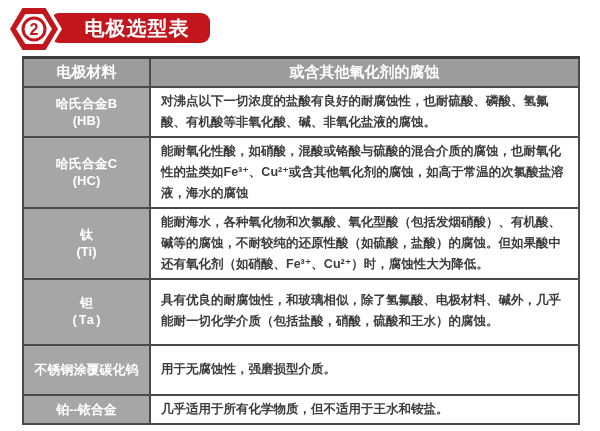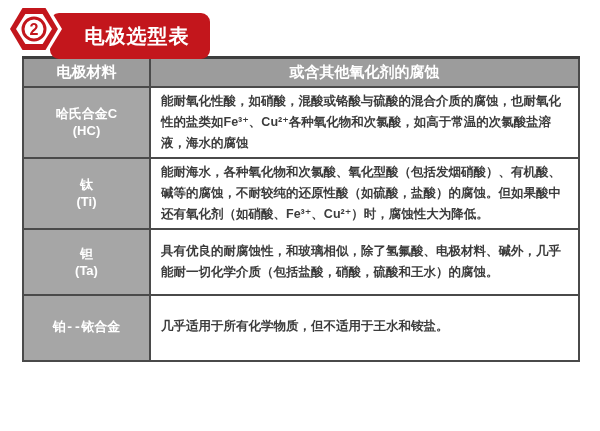--- a/index.html
+++ b/index.html
@@ -7,21 +7,21 @@
   body {
     position: relative;
     font-family: "Liberation Sans", "DejaVu Sans", sans-serif;
     overflow: hidden;
   }
 
   
   .banner {
     position: absolute;
     left: 50px; top: 13px;
-    width: 160px; height: 46px;
+    width: 160px; height: 30px;
     background: #c3161c;
     border-radius: 9px;
     display: flex; align-items: center; justify-content: center;
     z-index: 1;
   }
   .banner span {
     color: #ffffff;
     font-size: 20px;
     font-weight: bold;
     letter-spacing: 1px;
@@ -117,40 +117,54 @@
     </colgroup>
   <thead>
     <tr>
       <th>电极材料</th>
       <th>或含其他氧化剂的腐蚀</th>
     </tr>
   </thead>
   <tbody>
     <tr>
       <td class="mat">
+        <div>哈氏合金B</div>
+        <div>(HB)</div>
+      </td>
+      <td class="desc">对沸点以下一切浓度的盐酸有良好的耐腐蚀性，也耐硫酸、磷酸、氢氟酸、有机酸等非氧化酸、碱、非氧化盐液的腐蚀。</td>
+    </tr>
+    <tr>
+      <td class="mat">
         <div>哈氏合金C</div>
         <div>(HC)</div>
       </td>
-      <td class="desc">能耐氧化性酸，如硝酸，混酸或铬酸与硫酸的混合介质的腐蚀，也耐氧化性的盐类如Fe³⁺、Cu²⁺各种氧化物和次氯酸，如高于常温的次氯酸盐溶液，海水的腐蚀</td>
+      <td class="desc">能耐氧化性酸，如硝酸，混酸或铬酸与硫酸的混合介质的腐蚀，也耐氧化性的盐类如Fe³⁺、Cu²⁺或含其他氧化剂的腐蚀，如高于常温的次氯酸盐溶液，海水的腐蚀</td>
     </tr>
     <tr>
       <td class="mat">
         <div>钛</div>
         <div>(Ti)</div>
       </td>
       <td class="desc">能耐海水，各种氧化物和次氯酸、氧化型酸（包括发烟硝酸）、有机酸、碱等的腐蚀，不耐较纯的还原性酸（如硫酸，盐酸）的腐蚀。但如果酸中还有氧化剂（如硝酸、Fe³⁺、Cu²⁺）时，腐蚀性大为降低。</td>
     </tr>
     <tr>
       <td class="mat">
         <div>钽</div>
         <div>(Ta)</div>
       </td>
       <td class="desc">具有优良的耐腐蚀性，和玻璃相似，除了氢氟酸、电极材料、碱外，几乎能耐一切化学介质（包括盐酸，硝酸，硫酸和王水）的腐蚀。</td>
     </tr>
     <tr>
       <td class="mat">
+        <div>不锈钢涂覆碳化钨</div>
+        <div></div>
+      </td>
+      <td class="desc">用于无腐蚀性，强磨损型介质。</td>
+    </tr>
+    <tr>
+      <td class="mat">
         <div>铂--铱合金</div>
         <div></div>
       </td>
       <td class="desc">几乎适用于所有化学物质，但不适用于王水和铵盐。</td>
     </tr>
   </tbody>
 </table>
 
 </body></html>

